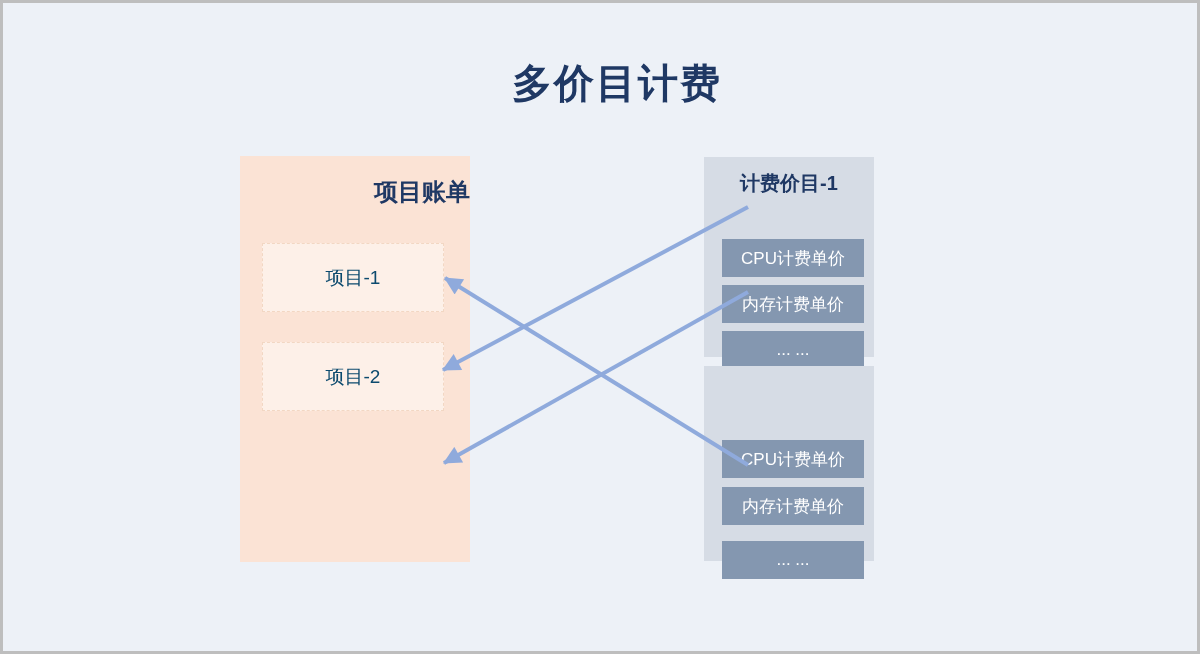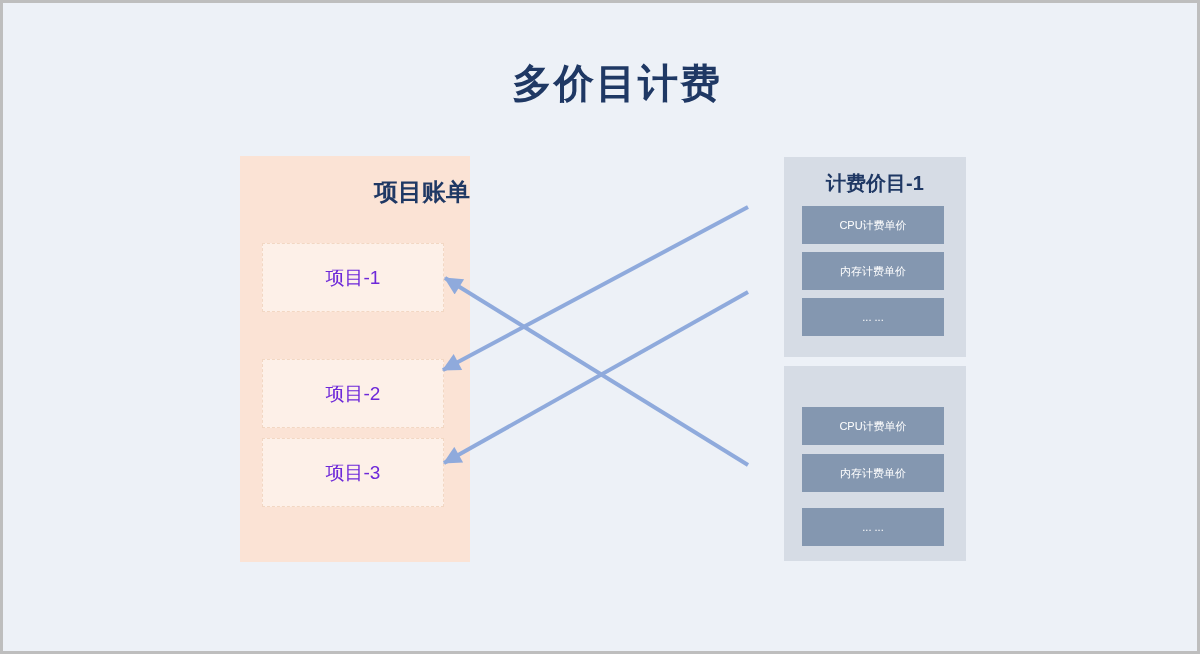--- a/index.html
+++ b/index.html
@@ -38,48 +38,47 @@
     font-size:24px; font-weight:bold;
     color:#1F3864;
   }
   .left-item {
     position:absolute;
     left:22px; width:182px; height:69px;
     background:#FDF0E8;
     border:1px dashed #F2D7C3;
     box-sizing:border-box;
     display:flex; align-items:center; justify-content:center;
-    font-size:19px; color:#6d28d9;
+    font-size:19px; color:#0c4a6e;
   }
   .left-item-1 { top:87px; }
-  .left-item-2 { top:203px; }
+  .left-item-2 { top:186px; }
   .left-item-3 { top:282px; }
   
   .right-panel {
     position:absolute;
-    left:784px; width:170px;
+    left:704px; width:170px;
     background:#D6DCE5;
-    padding-left:12px;
   }
   .right-panel-1 { top:157px; height:200px; }
   .right-panel-2 { top:366px; height:195px; }
   .right-panel-title {
     position:absolute; left:0; width:100%;
     text-align:center;
     font-size:20px; font-weight:bold;
     color:#1F3864;
   }
   .right-panel-1 .right-panel-title { top:13px; }
   .right-panel-2 .right-panel-title { top:11px; }
   .right-item {
     position:absolute;
     left:18px; width:142px; height:38px;
     background:#8497B0;
     display:flex; align-items:center; justify-content:center;
-    font-size:11px; color:#FFFFFF;
+    font-size:17px; color:#FFFFFF;margin-top:33px;
   }
   .right-panel-1 .ri-1 { top:49px; }
   .right-panel-1 .ri-2 { top:95px; }
   .right-panel-1 .ri-3 { top:141px; }
   .right-panel-2 .ri-1 { top:41px; }
   .right-panel-2 .ri-2 { top:88px; }
   .right-panel-2 .ri-3 { top:142px; }
   .arrow-layer {
     position:absolute; left:0; top:0;
     width:1200px; height:654px;
@@ -93,21 +92,20 @@
 <div class="canvas">
 
   <div class="frame"></div>
 
   <div class="main-title">多价目计费</div>
 
   <div class="left-panel">
     <div class="left-panel-title">项目账单</div>
     <div class="left-item left-item-1">项目-1</div>
     <div class="left-item left-item-2">项目-2</div>
-    <div class="left-item left-item-3">项目-3</div>
   </div>
 
   <div class="right-panel right-panel-1">
     <div class="right-panel-title">计费价目-1</div>
     <div class="right-item ri-1">CPU计费单价</div>
     <div class="right-item ri-2">内存计费单价</div>
     <div class="right-item ri-3">... ...</div>
   </div>
 
   <div class="right-panel right-panel-2">

